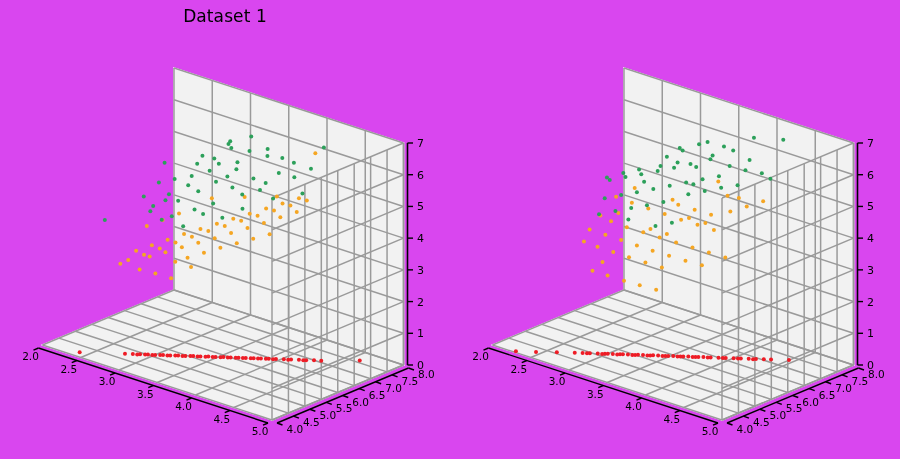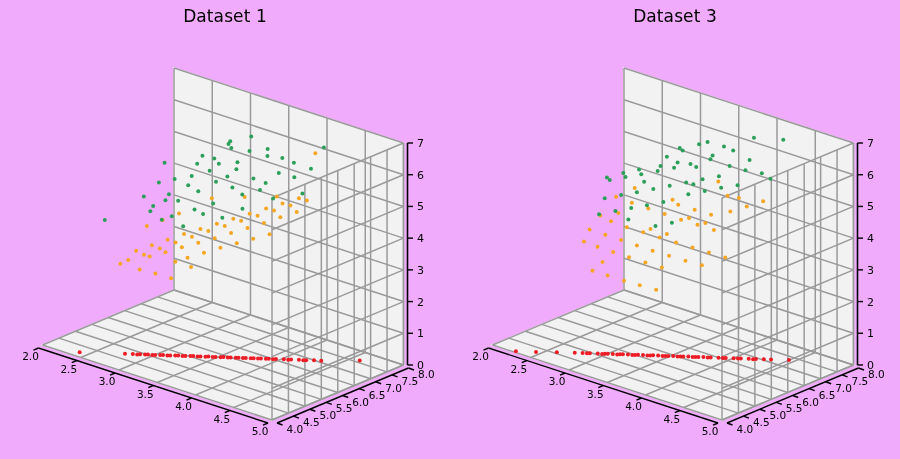--- a/index.html
+++ b/index.html
@@ -1,18 +1,18 @@
 <!DOCTYPE html>
 <html><head>
 <meta charset="utf-8">
 <style>
   html,body{margin:0;padding:0;background:#ffffff;}
   body{width:900px;height:459px;overflow:hidden;
        font-family:"DejaVu Sans","Liberation Sans",sans-serif;}
-  .figure{position:relative;width:900px;height:459px;background:#f0abfc;}
+  .figure{position:relative;width:900px;height:459px;background:#d946ef;}
   .panel{position:absolute;top:0;width:450px;height:459px;}
   #panel-left{left:0;}
   #panel-right{left:450px;}
   .panel-title{
     position:absolute;top:6px;left:0;width:450px;
     text-align:center;font-size:17px;color:#000000;
     letter-spacing:0.1px;
   }
   .plot-svg{position:absolute;top:0;left:0;width:450px;height:459px;}
   text.tick{font-family:"DejaVu Sans","Liberation Sans",sans-serif;fill:#000000;}
@@ -284,21 +284,20 @@
           <text x="417.00" y="210.43" font-size="11" text-anchor="start" fill="#000000" class="tick">5</text>
           <line x1="407.50" y1="174.71" x2="413.00" y2="174.71" stroke="#000000" stroke-width="1.4" stroke-linecap="butt"></line>
           <text x="417.00" y="178.71" font-size="11" text-anchor="start" fill="#000000" class="tick">6</text>
           <line x1="407.50" y1="143.00" x2="413.00" y2="143.00" stroke="#000000" stroke-width="1.4" stroke-linecap="butt"></line>
           <text x="417.00" y="147.00" font-size="11" text-anchor="start" fill="#000000" class="tick">7</text>
         </g>
       </svg>
   </div>
 
   <div class="panel" id="panel-right">
-    <div class="panel-title">Dataset 3</div>
     <svg class="plot-svg" id="svg-right" viewBox="0 0 450 459">
         <g>
           <polygon points="42.50,345.00 272.00,420.00 403.50,365.00 174.00,290.00" fill="#f2f2f2" stroke="#ffffff" stroke-width="1.4"></polygon>
           <polygon points="174.00,290.00 403.50,365.00 403.50,143.00 174.00,68.00" fill="#f2f2f2" stroke="#ffffff" stroke-width="1.4"></polygon>
           <polygon points="272.00,420.00 403.50,365.00 403.50,143.00 272.00,198.00" fill="#f2f2f2" stroke="#ffffff" stroke-width="1.4"></polygon>
           <line x1="42.50" y1="345.00" x2="174.00" y2="290.00" stroke="#9a9a9a" stroke-width="1.5" stroke-linecap="butt"></line>
           <line x1="80.75" y1="357.50" x2="212.25" y2="302.50" stroke="#9a9a9a" stroke-width="1.5" stroke-linecap="butt"></line>
           <line x1="119.00" y1="370.00" x2="250.50" y2="315.00" stroke="#9a9a9a" stroke-width="1.5" stroke-linecap="butt"></line>
           <line x1="157.25" y1="382.50" x2="288.75" y2="327.50" stroke="#9a9a9a" stroke-width="1.5" stroke-linecap="butt"></line>
           <line x1="195.50" y1="395.00" x2="327.00" y2="340.00" stroke="#9a9a9a" stroke-width="1.5" stroke-linecap="butt"></line>

